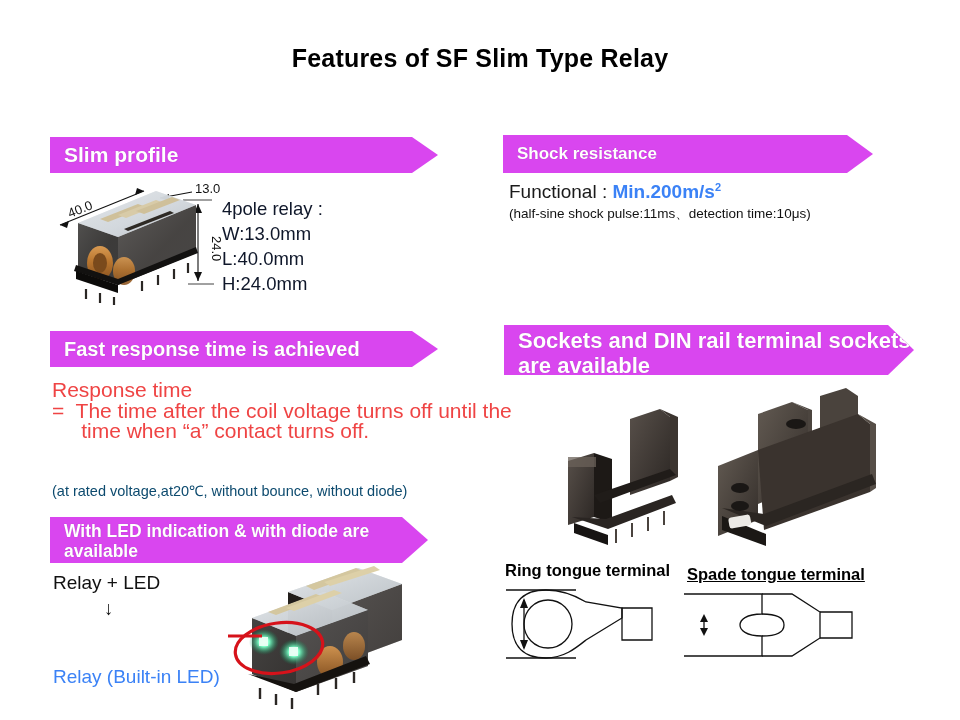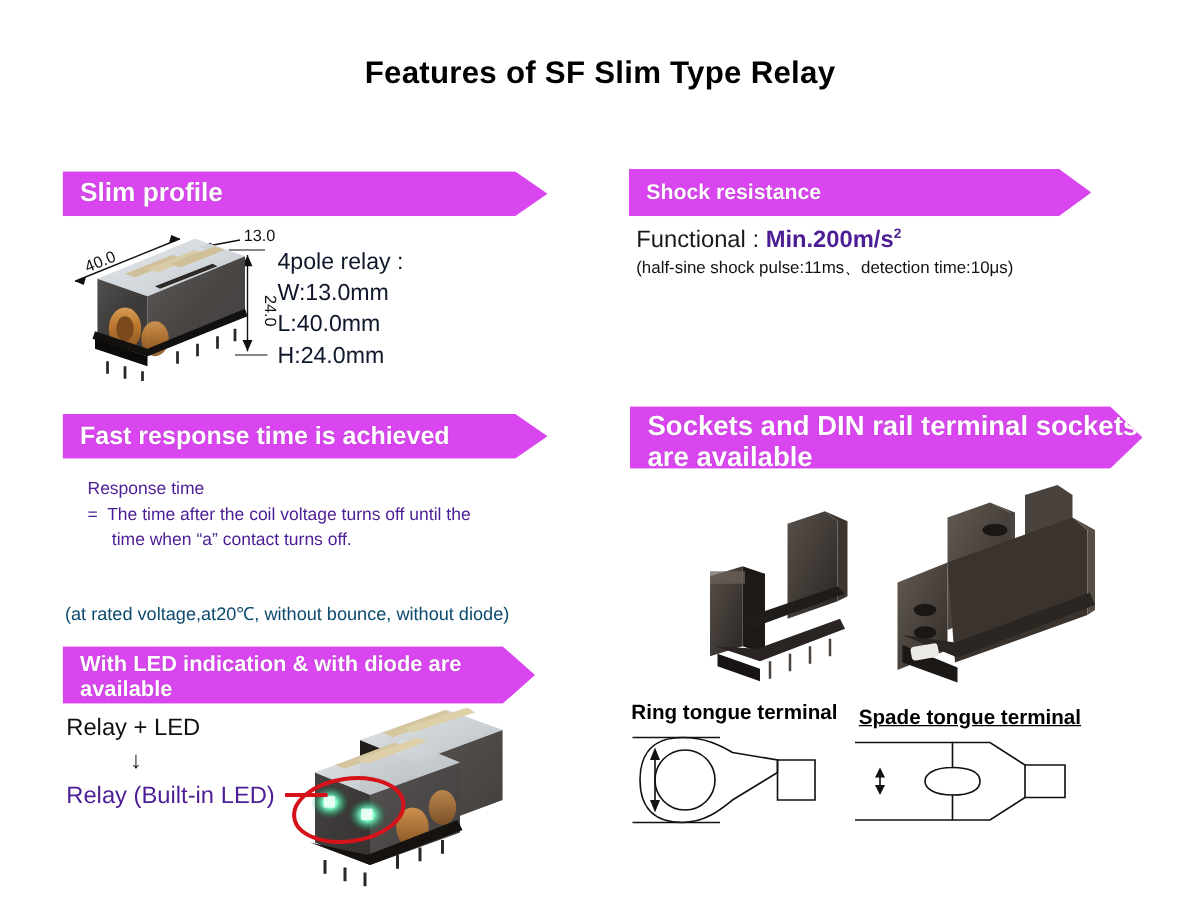--- a/index.html
+++ b/index.html
@@ -36,32 +36,32 @@
   .banner span{line-height:1.12;display:block;}
 
   #banner-slim{left:50px;top:137px;width:388px;height:36px;font-size:21px;}
   #banner-shock{left:503px;top:135px;width:370px;height:38px;font-size:17px;}
   #banner-fast{left:50px;top:331px;width:388px;height:36px;font-size:20px;}
   #banner-sockets{left:504px;top:325px;width:410px;height:50px;font-size:22px;padding-top:4px;align-items:flex-start;}
   #banner-led{left:50px;top:517px;width:378px;height:46px;font-size:17.5px;padding-top:4px;align-items:center;}
 
   
   .txt{position:absolute;color:#1a1a1a;white-space:pre;}
-  .red{color:#4c1d95;}
+  .red{color:#3b82f6;margin-top:40px;}
   .bold{font-weight:bold;}
 
   
   #slim-specs{left:222px;top:196px;font-size:18.5px;line-height:25px;color:#0f172a;}
 
   
   #shock-line1{left:509px;top:181px;font-size:19px;}
   #shock-line2{left:509px;top:205px;font-size:13.5px;color:#111;}
 
   
-  #resp-def{left:52px;top:380px;font-size:14px;line-height:20.5px;color:#4c1d95;margin-left:18px;}
+  #resp-def{left:52px;top:380px;font-size:21px;line-height:20.5px;color:#ef4444;}
   #resp-val{left:52px;top:454px;font-size:20px;}
   #resp-note{left:52px;top:480px;font-size:14.5px;color:#0c4a6e;}
 
   
   #led-line1{left:53px;top:572px;font-size:19px;color:#111;}
   #led-arrow{left:104px;top:598px;font-size:19px;color:#111;}
   #led-line2{left:53px;top:626px;font-size:19px;}
 
   
   #cap-ring{left:505px;top:561px;font-size:16.5px;font-weight:bold;color:#000;}

